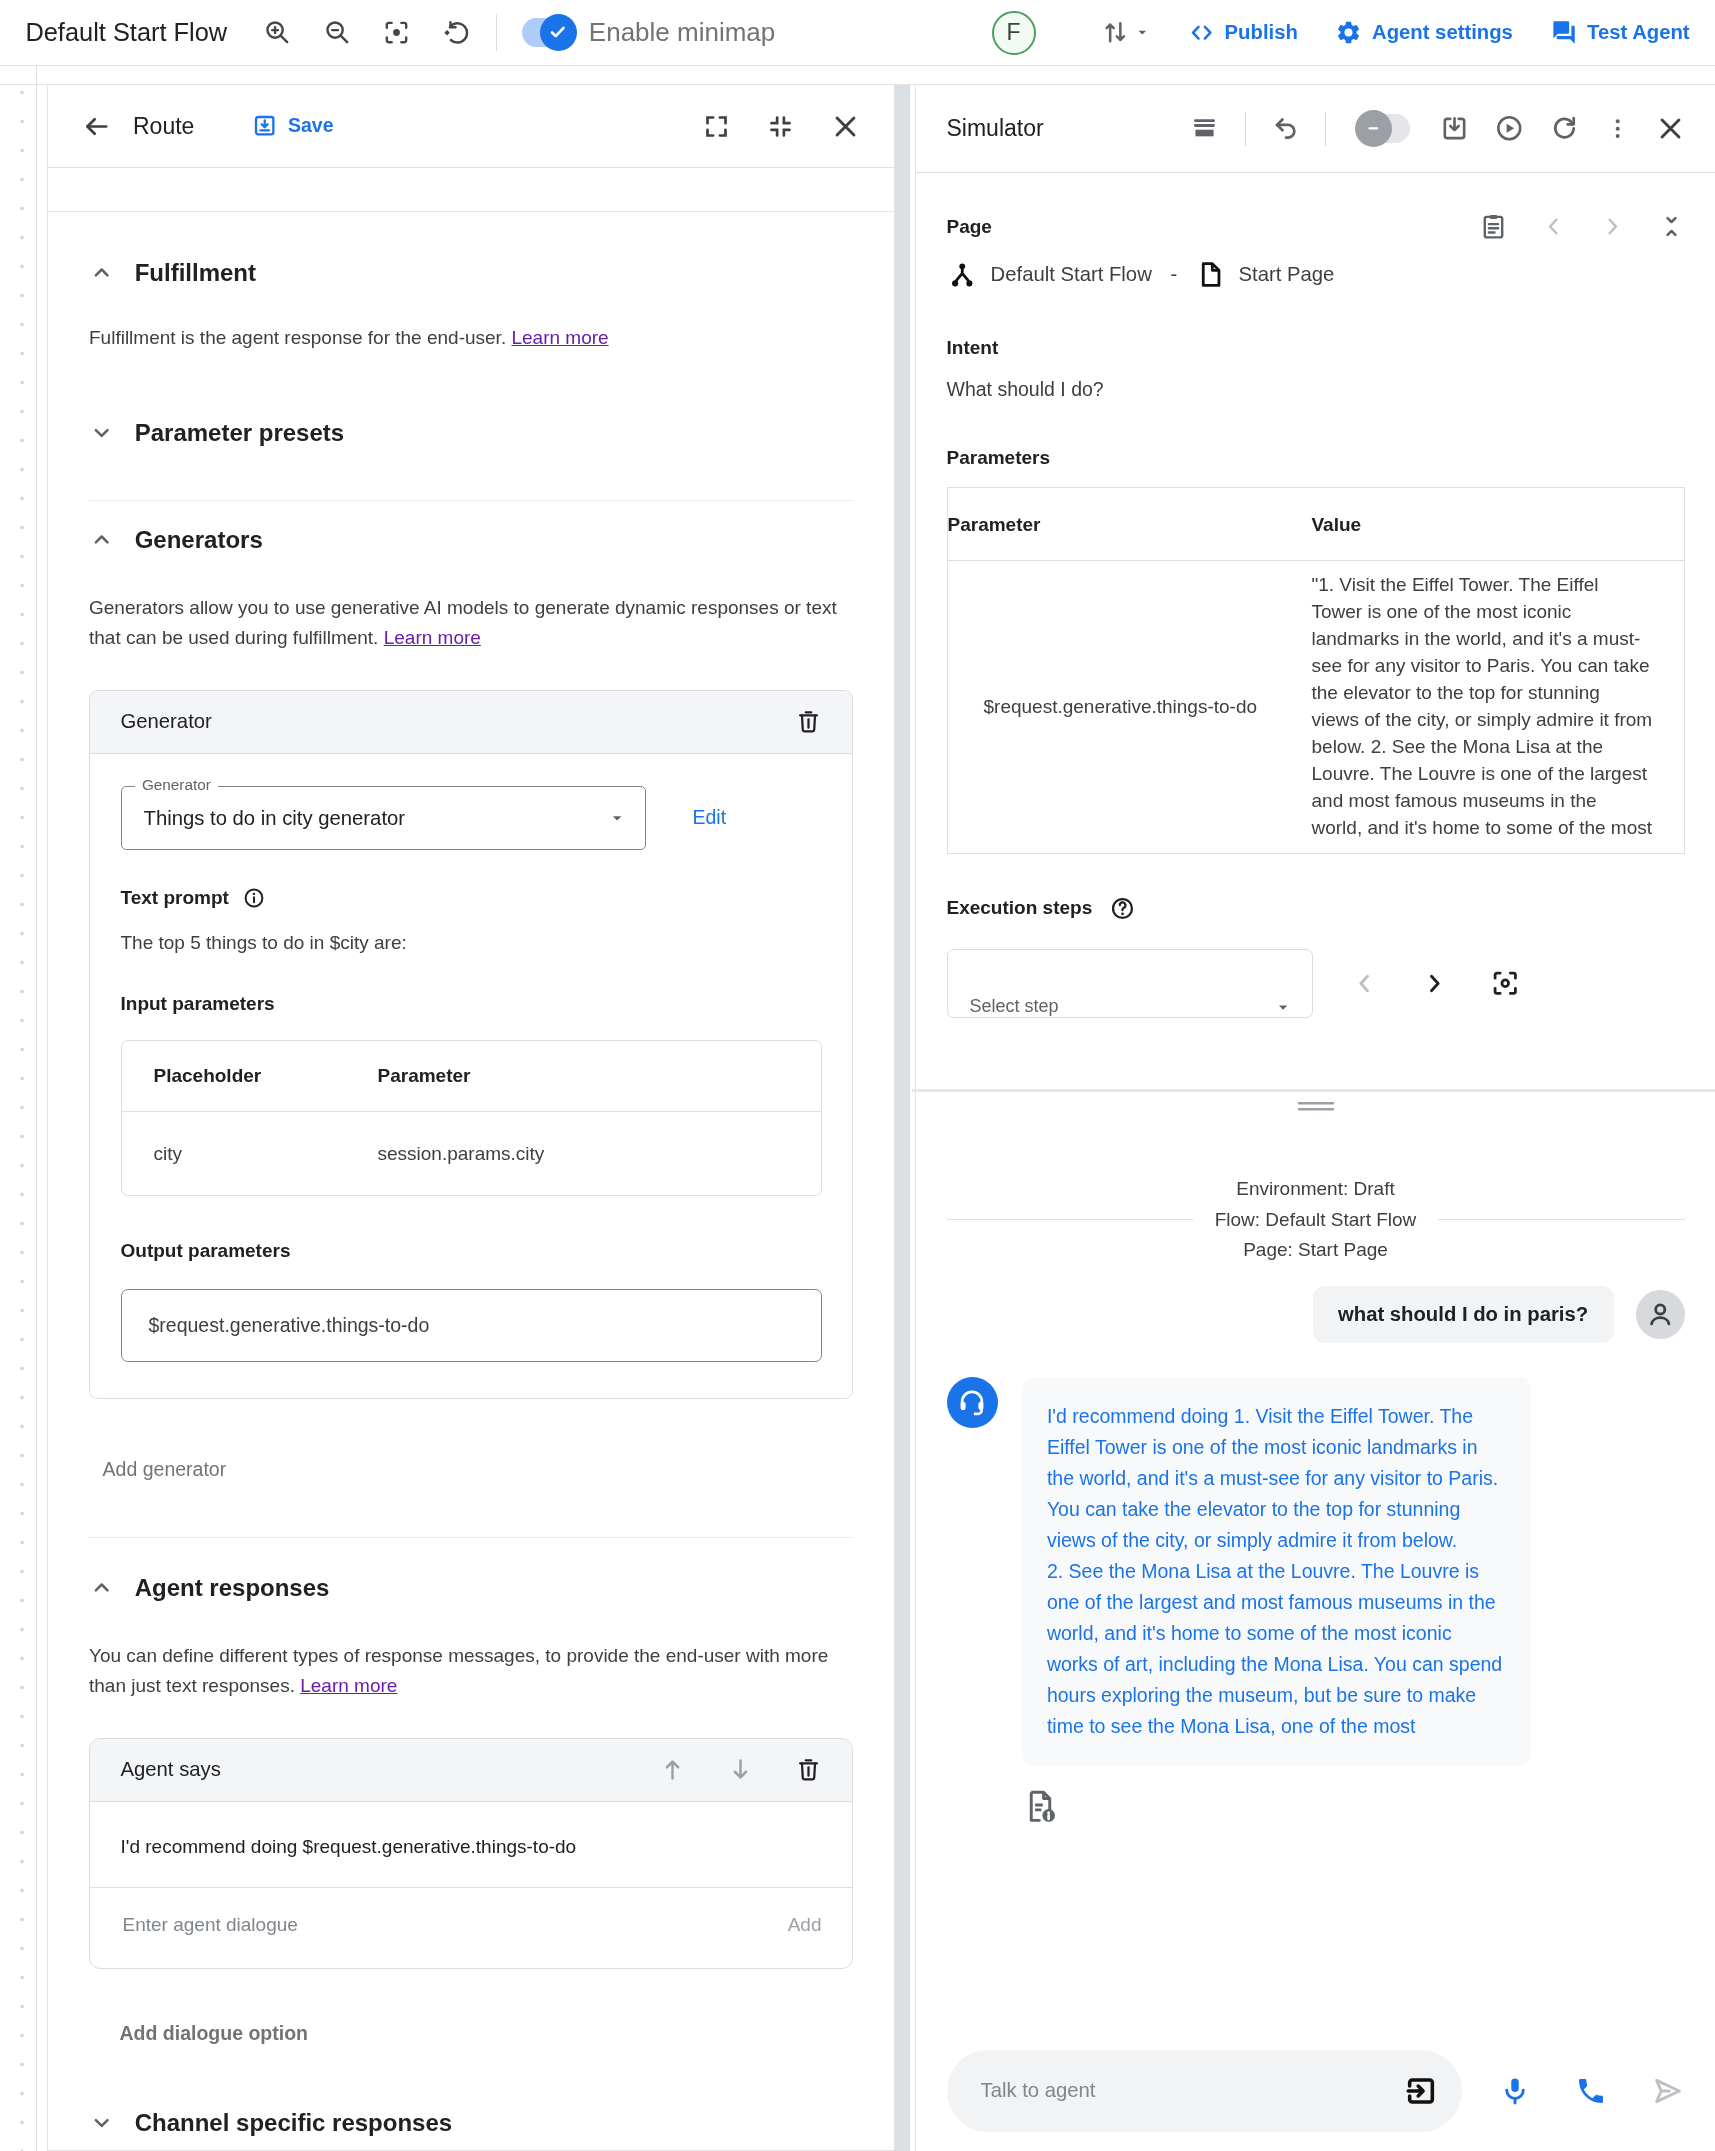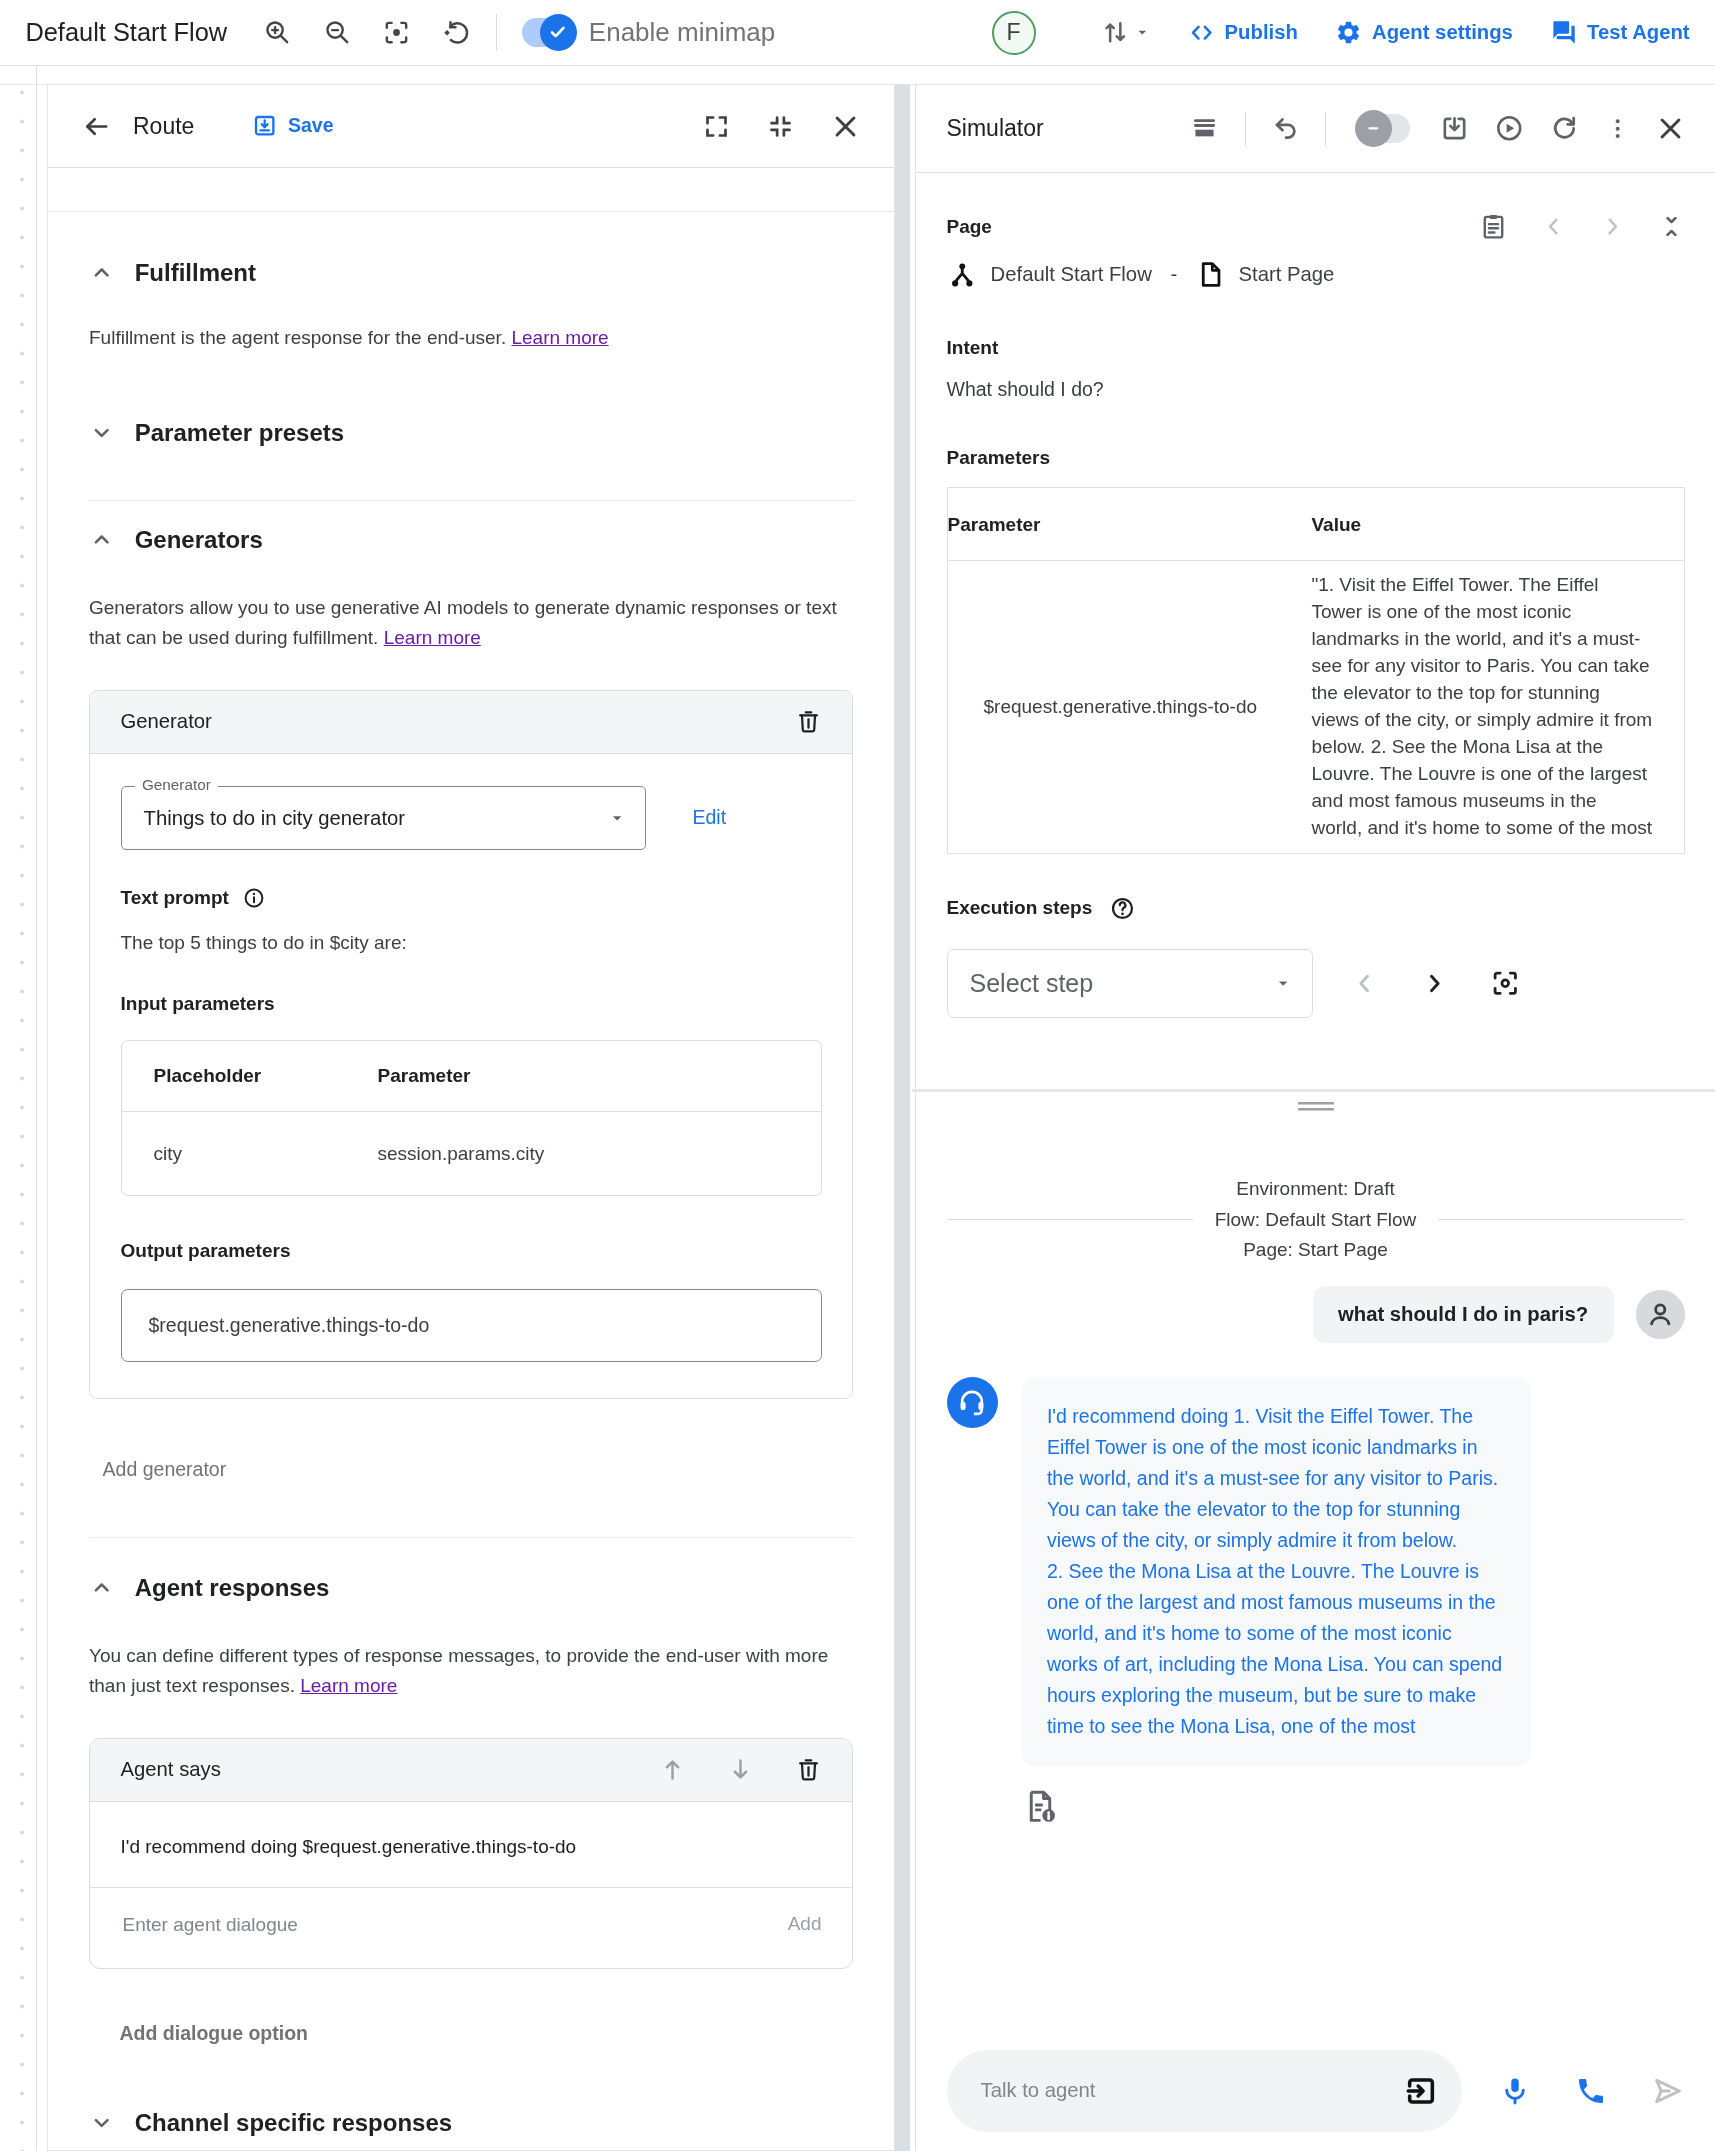--- a/index.html
+++ b/index.html
@@ -88,21 +88,21 @@
   .mini-row { display:grid; grid-template-columns:224px 1fr; padding:24px 0 24px 32px; font-size:19px; }
   .mini-row.head { font-weight:700; border-bottom:0.8px solid #e0e0e0; color:#202124; }
   .mini-row.body { color:#3c4043; padding-top:30.5px; padding-bottom:30.5px; }
 
   .out-field { border:0.8px solid #80868b; border-radius:6.8px; height:73px; display:flex; align-items:center; padding:0 27px; font-size:19.5px; color:#3c4043; max-width:742px; }
 
   .blue-link { color:#737373; font-size:19.5px; font-weight:700; cursor:pointer; display:inline-block; }
 
   .says-card { border:0.8px solid #dadce0; border-radius:11px; overflow:hidden; }
   .says-msg { padding:34px 30.5px 29px; font-size:19px; color:#202124; border-bottom:0.8px solid #e0e0e0; }
-  .says-input-row { display:flex; align-items:flex-start; padding:25.4px 30.5px 30.5px; }
+  .says-input-row { display:flex; align-items:center; padding:25.4px 30.5px 30.5px; }
   .says-input { border:none; outline:none; font-size:19px; color:#202124; flex:1; font-family:"Liberation Sans",sans-serif; }
   .says-input::placeholder { color:#80868b; }
   .add-btn { color:#9aa0a6; font-size:19px; }
 
   
   .sim-header { height:88px; display:flex; align-items:center; padding:0 30.5px; border-bottom:0.8px solid #e0e0e0; }
   .sim-title { font-size:23px; color:#202124; }
   .sim-head-icons { margin-left:auto; display:flex; align-items:center; gap:25.4px; color:#5f6368; }
   .vdiv { width:0.8px; height:34px; background:#e0d9d2; }
   .sim-top { position:relative; padding:0 30.5px; }
@@ -117,21 +117,21 @@
   .pt-row.head { border-bottom:0.8px solid #e0e0e0; }
   .pt-row.head > div { padding:25.4px 0 24px; font-size:19px; font-weight:700; color:#202124; }
   .pt-param { padding-left:36px; }
   .pt-val { }
   .pt-row.body { align-items:center; }
   .pt-row.body .pt-param { font-size:19px; color:#3c4043; max-width:339px; overflow-wrap:break-word; }
   .pt-row.body .pt-val { font-size:19px; line-height:27px; color:#3c4043; max-width:341px; padding:10.2px 0 12px; }
 
   .exec-row { display:flex; align-items:center; gap:17px; margin-top:41px; color:#202124; }
   .step-row { display:flex; align-items:center; margin-top:27px; }
-  .step-select { position:relative; width:366px; height:69px; border:0.8px solid #dadce0; border-radius:6.8px; display:flex; align-items:center; padding:0 22px; font-size:25px; color:#5f6368; }
+  .step-select { position:relative; width:366px; height:69px; border:0.8px solid #dadce0; border-radius:6.8px; display:flex; align-items:flex-end; padding:0 22px; font-size:18px; color:#5f6368; }
   .step-select .caret { position:absolute; right:18.6px; color:#5f6368; }
   .step-icons { display:flex; align-items:center; gap:41px; margin-left:37px; }
 
   .sim-divider { position:absolute; left:-4.2px; right:0; top:1004px; height:2.5px; background:#e5e7e9; }
   .drag-handle { position:absolute; left:50%; transform:translateX(-50%); top:1014px; color:#9aa0a6; }
 
   .chat { position:absolute; left:0; right:0; top:1021px; bottom:110px; padding:0 30.5px; overflow:hidden; }
   .env-block { display:flex; align-items:center; margin-top:68px; }
   .env-line { flex:1; height:0.8px; background:#dadce0; }
   .env-text { padding:0 22px; text-align:center; font-size:19px; line-height:30.5px; color:#3c4043; }

